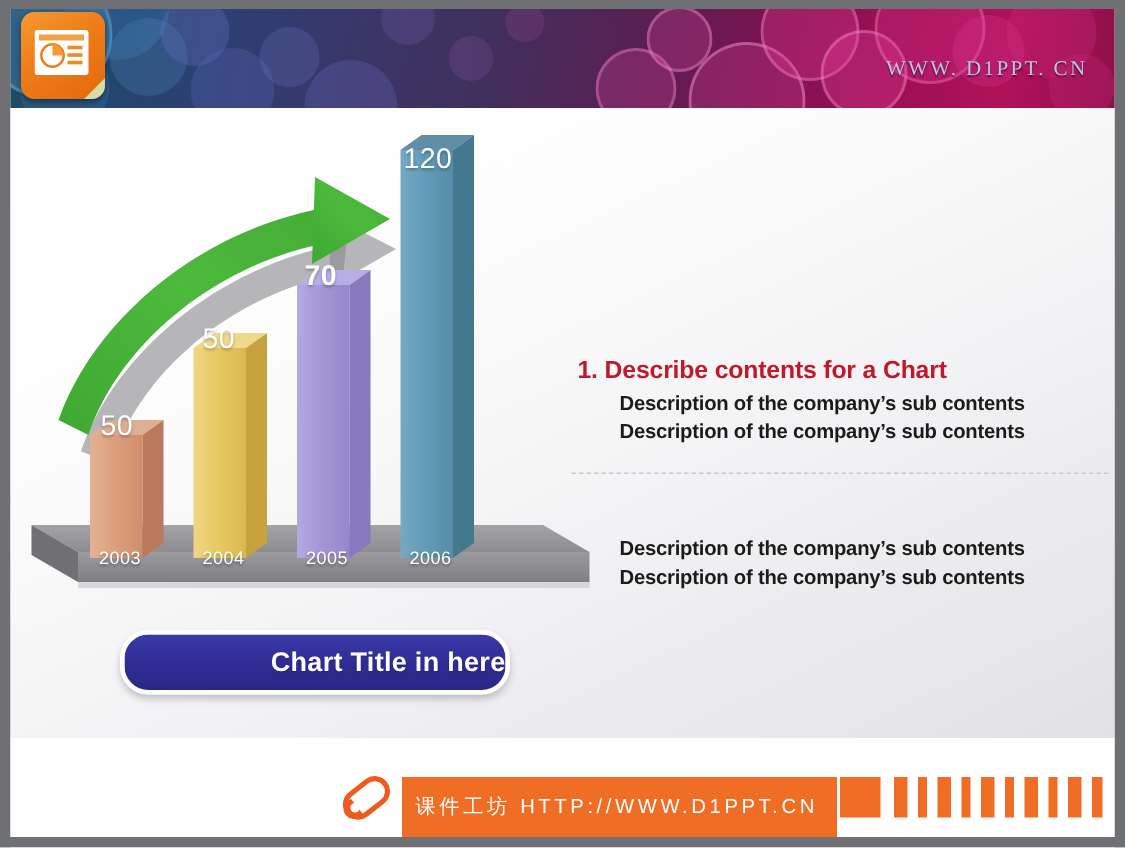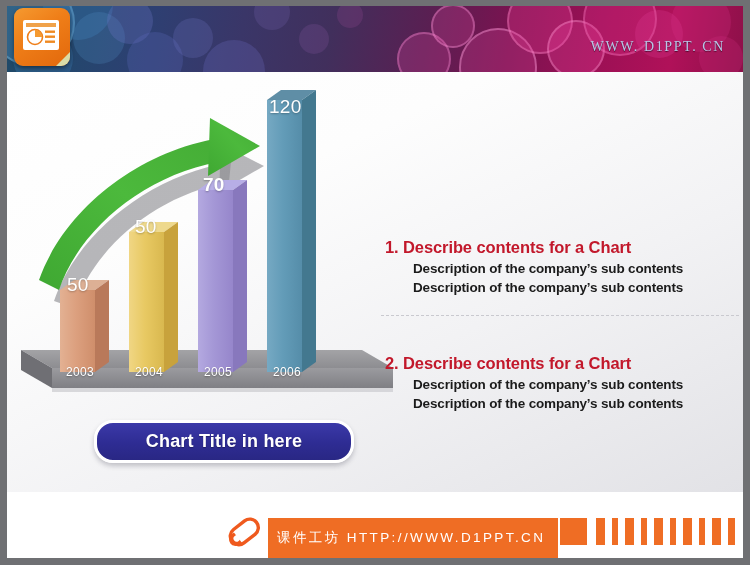--- a/index.html
+++ b/index.html
@@ -100,27 +100,27 @@
     position: absolute;
     color: #ffffff;
     font-size: 12px;
     text-shadow: 0 1px 2px rgba(0,0,0,0.35);
     letter-spacing: .3px;
     text-align: center;
   }
 
   
   #chart-title-pill {
-    position: absolute; left: 87px; top: 348px;
+    position: absolute; left: 73px; top: 348px;
     width: 254px; height: 37px;
     border-radius: 19px;
     background: linear-gradient(180deg,#3b39a8 0%, #2e2c93 55%, #292784 100%);
     border: 3px solid #ffffff;
     box-shadow: 0 3px 5px rgba(60,60,80,0.28);
-    display: flex; align-items: center; justify-content: center;
+    display: flex; align-items: center; justify-content: flex-end;
   }
   #chart-title-pill span {
     color: #ffffff; font-size: 18px; font-weight: bold;
     letter-spacing: .2px;
     text-shadow: 0 1px 1px rgba(0,0,0,0.3);
   }
 
   
   #text-panel { position: absolute; left: 372px; top: 0; width: 364px; height: 420px; margin-top: 48px; }
   .block { position: absolute; left: 6px; width: 356px; }
@@ -304,21 +304,20 @@
 
       <div class="block" style="top:118px;">
         <div class="block-heading">1. Describe contents for a Chart</div>
         <div class="block-sub">Description of the company’s sub contents</div>
         <div class="block-sub">Description of the company’s sub contents</div>
       </div>
 
       <div id="divider"></div>
 
       <div class="block" style="top:234px;">
-        <div class="block-heading">2. Describe contents for a Chart</div>
         <div class="block-sub">Description of the company’s sub contents</div>
         <div class="block-sub">Description of the company’s sub contents</div>
       </div>
 
     </div>
   </div>
 
   <div id="footer"></div>
 
   <svg id="pen-icon" width="46" height="40" viewBox="0 0 46 40">

